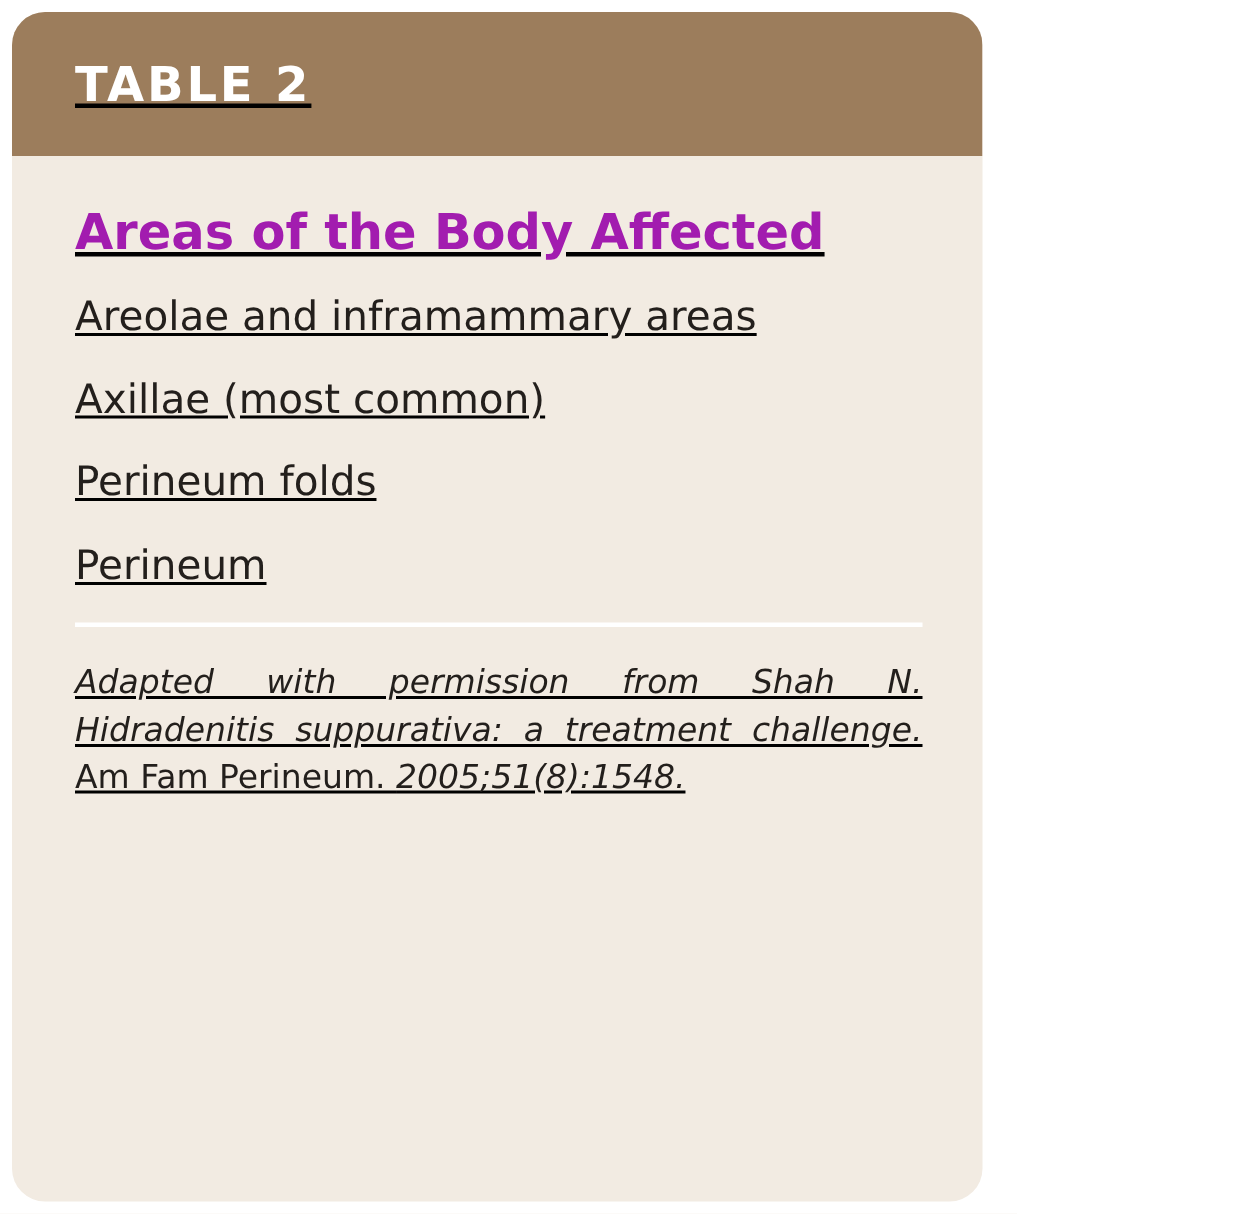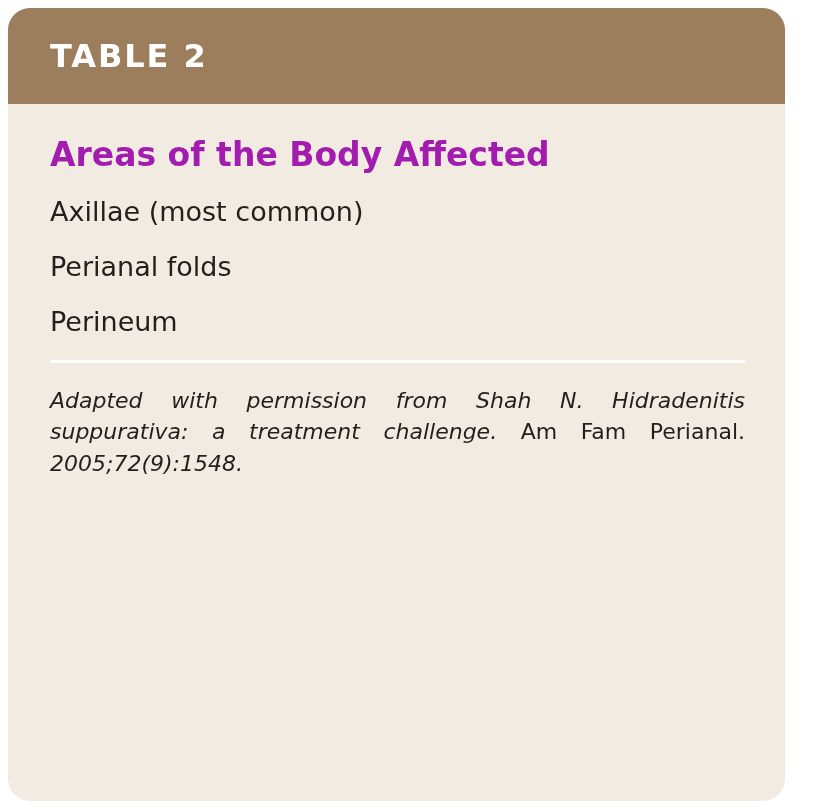--- a/index.html
+++ b/index.html
@@ -11,26 +11,27 @@
     width: 826px;
     height: 809px;
     font-family: "DejaVu Sans", sans-serif;
     overflow: hidden;
   }
 
   .table-card {
     position: absolute;
     left: 8px;
     top: 8px;
-    width: 777px;
+    width: 647px;
     height: 793px;
     background: #f2ebe2;
     border-radius: 22px;
     overflow: hidden;
     box-sizing: border-box;
+    text-decoration: underline;
   }
 
   .card-header {
     height: 96px;
     background: #9c7d5c;
     display: flex;
     align-items: center;
     padding-left: 42px;
     box-sizing: border-box;
   }
@@ -101,25 +102,26 @@
     <span class="card-header-label">TABLE 2</span>
   </div>
 
   <div class="card-body">
 
     <h1 class="card-title">
       <span class="title-line">Areas of the Body Affected</span>
     </h1>
 
     <ul class="item-list">
+      <li class="item">Areolae and inframammary areas</li>
       <li class="item">Axillae (most common)</li>
-      <li class="item">Perianal folds</li>
+      <li class="item">Perineum folds</li>
       <li class="item">Perineum</li>
     </ul>
 
     <div class="divider"></div>
 
     <p class="footnote">
-      <span class="ital">Adapted with permission from Shah N. Hidradenitis suppurativa: a treatment challenge.</span><span> Am Fam Perianal. </span><span class="ital">2005;72(9):1548.</span>
+      <span class="ital">Adapted with permission from Shah N. Hidradenitis suppurativa: a treatment challenge.</span><span> Am Fam Perineum. </span><span class="ital">2005;51(8):1548.</span>
     </p>
 
   </div>
 </div>
 
 </body></html>

